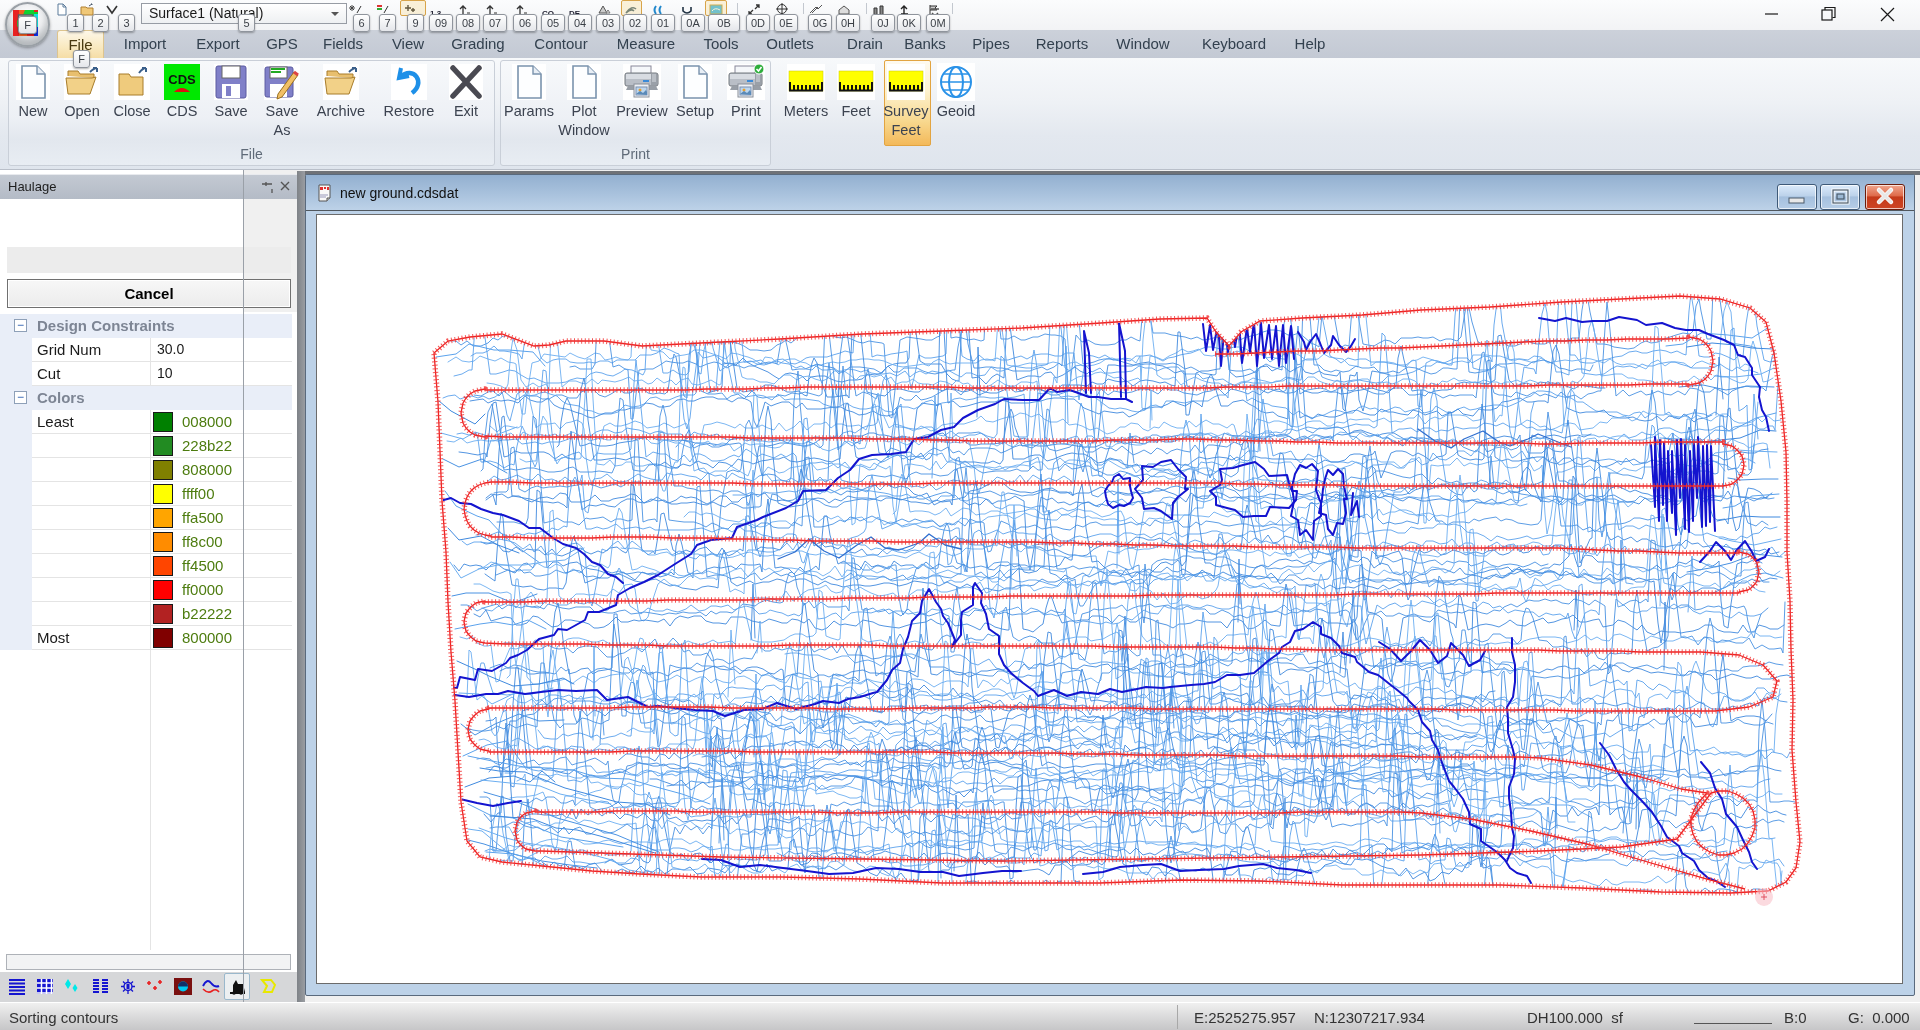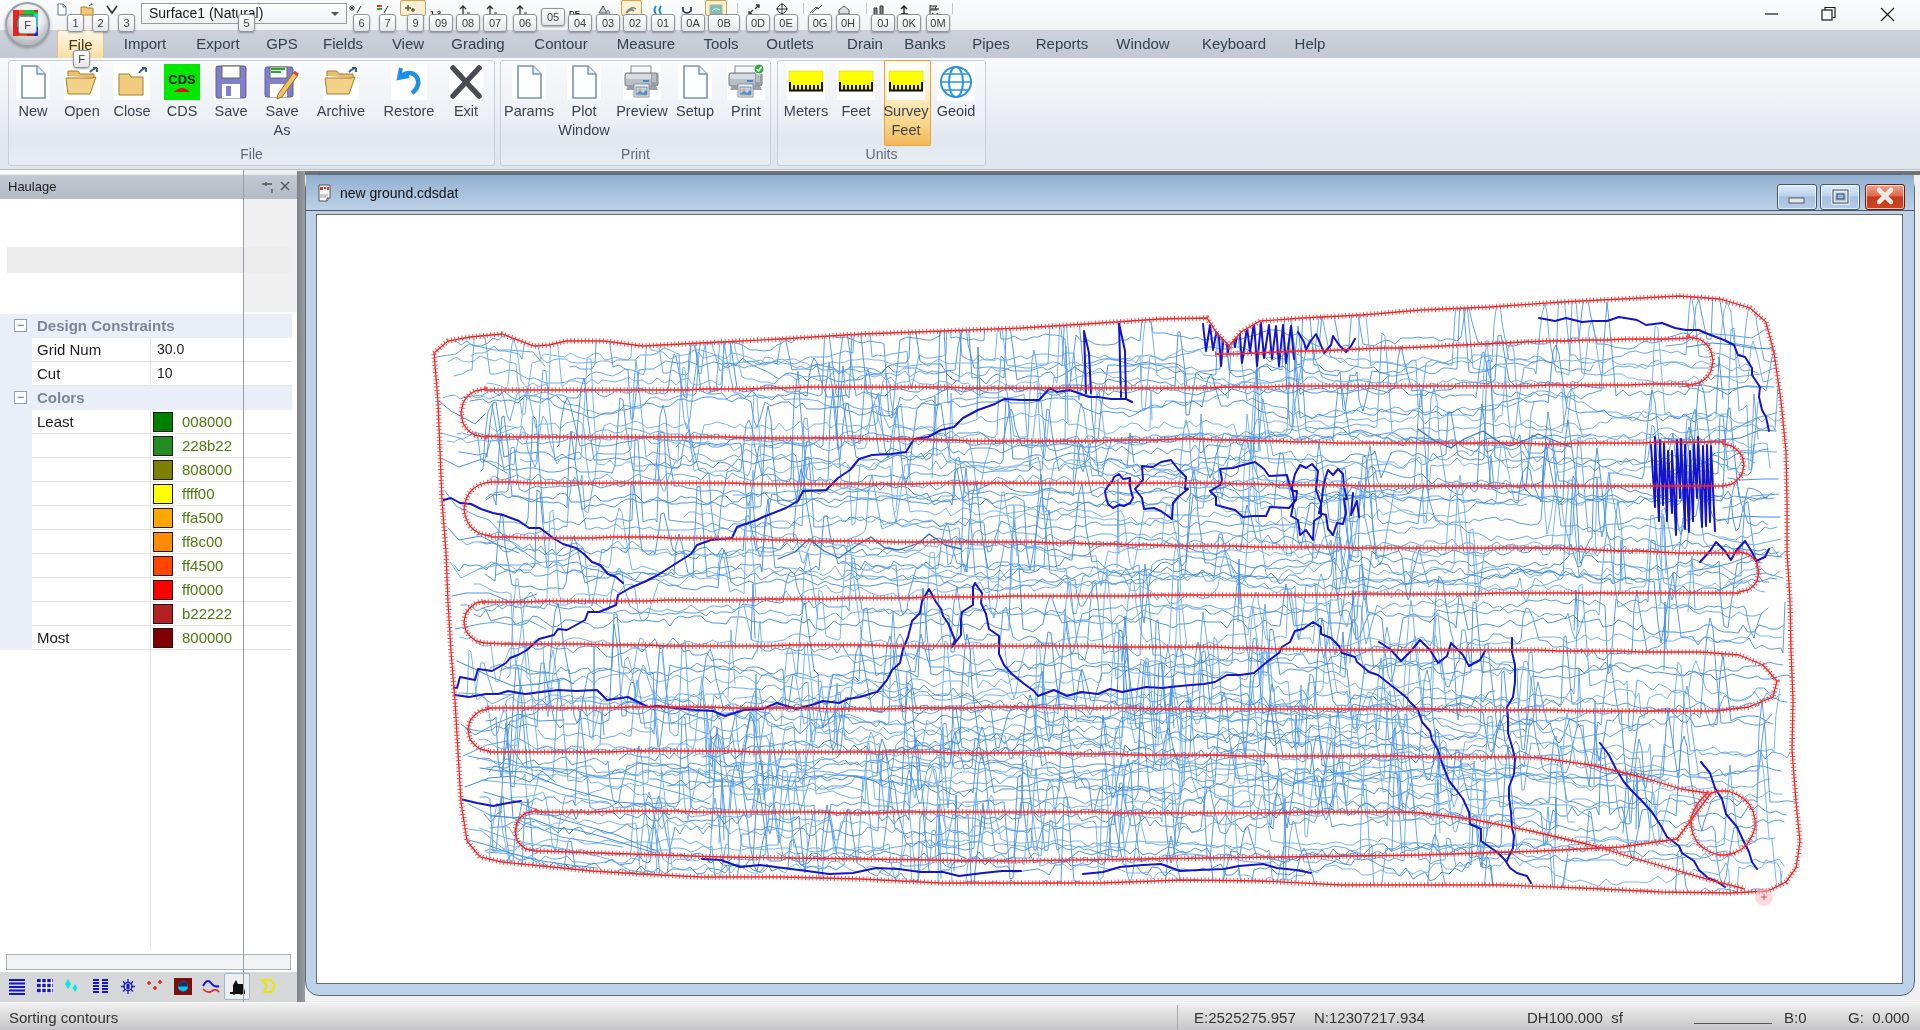--- a/index.html
+++ b/index.html
@@ -61,21 +61,21 @@
 .sw { position:absolute; left:153px; top:2px; width:20px; height:20px; border:1.5px solid #1a1a1a; z-index:2; }
 .hx { position:absolute; left:182px; top:3px; font-size:15px; color:#4d7c0f; }
 #gutter { position:absolute; left:0; top:144px; width:32px; height:336px; background:#e9eef8; }
 #gdivider { position:absolute; left:150px; top:480px; width:1px; height:300px; background:#e4e4e4; }
 #panel:after { content:""; position:absolute; right:0; top:0; width:1px; height:834px; background:#9aa0a8; }
 #sunken { position:absolute; left:6px; top:784px; width:285px; height:16px; background:#f2f3f4; border:1px solid #aeb2b8; }
 #picons { position:absolute; left:0; top:802px; width:297px; height:30px; background:#d6d7d9; }
 .pi { position:absolute; top:6px; width:18px; height:17px; }
 
 #child { position:absolute; left:305px; top:4px; width:1610px; height:822px;
-  border:1px solid #5a6a7d; background:#bdd2e8; border-radius:14px; }
+  border:1px solid #5a6a7d; background:#bdd2e8; border-radius:2px; }
 #ctitle { position:absolute; left:0; top:0; width:100%; height:36px;
   background:linear-gradient(#93b0d0,#a9c2dd 55%,#bdd2e8); border-bottom:1px solid #50575e;
   font-size:14px; color:#111; }
 #ctitle .tt { position:absolute; left:34px; top:10px; }
 #canvas { position:absolute; left:10px; top:39px; width:1587px; height:770px; background:#fff;
   border:1px solid #6b6b6b; overflow:hidden; }
 .cwb { position:absolute; top:9px; width:40px; height:26px; border-radius:3px; border:1px solid #3f5a78;
   background:linear-gradient(#dcebfb,#bcd2ea 45%,#a5c0de 50%,#b6cde6); box-shadow:inset 0 0 0 1px rgba(255,255,255,.7); }
 
 #status { position:absolute; left:0; top:1002px; width:1920px; height:28px;
@@ -174,21 +174,21 @@
 <div class="kt" style="left:92px;top:14px;width:17px">2</div>
 <div class="kt" style="left:118px;top:14px;width:17px">3</div>
 <div class="kt" style="left:238px;top:14px;width:17px">5</div>
 <div class="kt" style="left:353px;top:14px;width:17px">6</div>
 <div class="kt" style="left:379px;top:14px;width:17px">7</div>
 <div class="kt" style="left:407px;top:14px;width:17px">9</div>
 <div class="kt" style="left:429px;top:14px;width:24px">09</div>
 <div class="kt" style="left:456px;top:14px;width:24px">08</div>
 <div class="kt" style="left:483px;top:14px;width:24px">07</div>
 <div class="kt" style="left:513px;top:14px;width:24px">06</div>
-<div class="kt" style="left:541px;top:8px;width:24px">05</div>
+<div class="kt" style="left:541px;top:14px;width:24px">05</div>
 <div class="kt" style="left:568px;top:14px;width:24px">04</div>
 <div class="kt" style="left:596px;top:14px;width:24px">03</div>
 <div class="kt" style="left:623px;top:14px;width:24px">02</div>
 <div class="kt" style="left:651px;top:14px;width:24px">01</div>
 <div class="kt" style="left:681px;top:14px;width:24px">0A</div>
 <div class="kt" style="left:708px;top:14px;width:32px">0B</div>
 <div class="kt" style="left:746px;top:14px;width:24px">0D</div>
 <div class="kt" style="left:774px;top:14px;width:24px">0E</div>
 <div class="kt" style="left:808px;top:14px;width:24px">0G</div>
 <div class="kt" style="left:836px;top:14px;width:24px">0H</div>
@@ -232,23 +232,20 @@
     <div class="tab" style="left:1310px">Help</div>
     <div class="kt" style="left:73px;top:20px;width:17px">F</div>
   </div>
 <div id="ribbon">
 <div class="rgroup" style="left:8px;width:487px">
       <div class="glab">File</div>
     </div>
 <div class="rgroup" style="left:500px;width:271px">
       <div class="glab">Print</div>
     </div>
-<div class="rgroup" style="left:777px;width:209px">
-      <div class="glab">Units</div>
-    </div>
 <div class="rbtn" style="left:33px">
       <div class="ric">
         <svg width="34" height="36" viewBox="0 0 34 36">
           <path d="M6 2h15l8 8v24H6z" fill="#fdfeff" stroke="#7a93ad" stroke-width="1.6"></path>
           <path d="M6 2h15l8 8v24H6z" fill="url(#pgrad)" opacity=".5"></path>
           <path d="M21 2v8h8" fill="#e8eef5" stroke="#7a93ad" stroke-width="1.4"></path>
         </svg>
       </div>
       <div class="bl">New</div>
     </div>
@@ -463,20 +460,21 @@
   <div id="mditop"></div>
     <div id="mdileft"></div>
   <div id="panel">
     <div id="phead">Haulage
       <svg width="30" height="14" style="position:absolute;right:6px;top:5px">
           <path d="M3 2v6M1 8h4M3 8v4M8 2h4" stroke="#555" fill="none" stroke-width="1.3" transform="rotate(90 6 7)"></path>
           <path d="M20 2l8 8M28 2l-8 8" stroke="#555" stroke-width="1.4"></path>
         </svg>
     </div>
     <div style="position:absolute;left:7px;top:77px;width:284px;height:26px;background:#ececec"></div>
+    <div class="btn" style="top:109px">Cancel</div>
     <div style="position:absolute;left:0;top:142px;width:297px;height:692px;background:#fff"></div>
     <div id="gutter"></div>
       <div id="gdivider"></div>
     <div style="position:relative;top:-170px">
 <div class="hdr" style="top:314px">
           <span class="exp">−</span>
           <b>Design Constraints</b>
         </div>
         <div class="prow" style="top:338px">
           <div class="plab">Grid Num</div>

